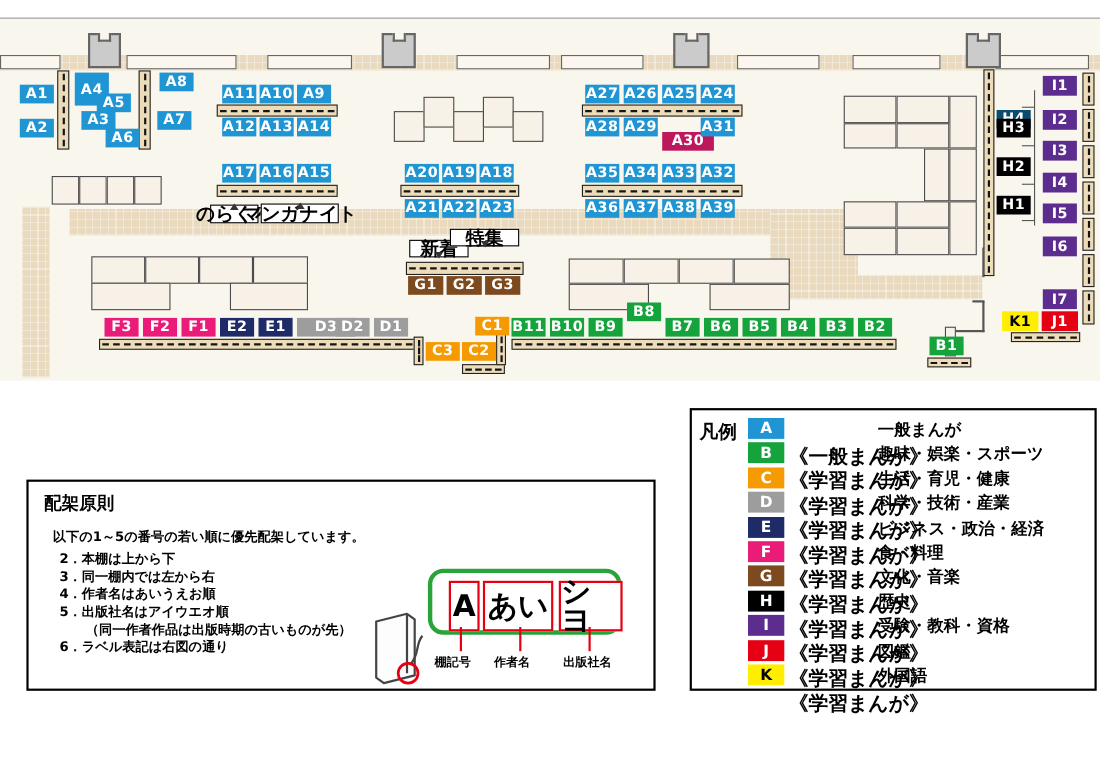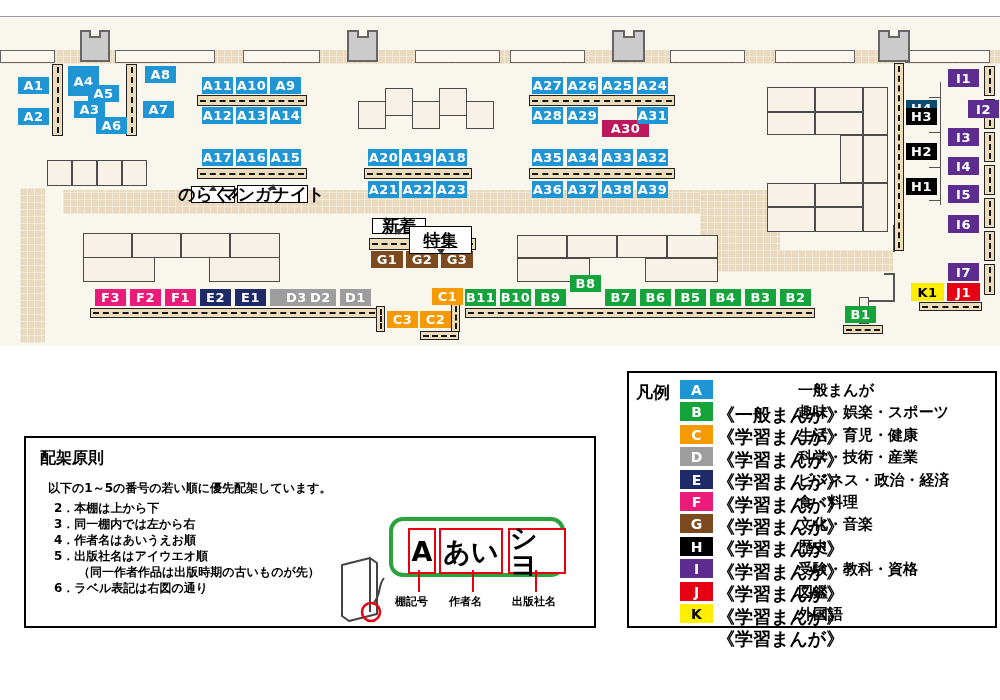--- a/index.html
+++ b/index.html
@@ -254,32 +254,32 @@
       <div class="slabel" style="left: 675px; top: 289px; width: 31px; height: 17px; background: rgb(21, 163, 59);">B5</div>
       <div class="slabel" style="left: 710px; top: 289px; width: 31px; height: 17px; background: rgb(21, 163, 59);">B4</div>
       <div class="slabel" style="left: 745px; top: 289px; width: 31px; height: 17px; background: rgb(21, 163, 59);">B3</div>
       <div class="slabel" style="left: 780px; top: 289px; width: 31px; height: 17px; background: rgb(21, 163, 59);">B2</div>
       <div class="slabel" style="left: 845px; top: 306px; width: 31px; height: 17px; background: rgb(21, 163, 59);">B1</div>
       <div class="slabel" style="left: 906px; top: 56px; width: 31px; height: 17px; background: #0c4a6e; margin-top: 44px;">H4</div>
       <div class="slabel" style="left: 906px; top: 108px; width: 31px; height: 17px; background: rgb(0, 0, 0);">H3</div>
       <div class="slabel" style="left: 906px; top: 143px; width: 31px; height: 17px; background: rgb(0, 0, 0);">H2</div>
       <div class="slabel" style="left: 906px; top: 178px; width: 31px; height: 17px; background: rgb(0, 0, 0);">H1</div>
       <div class="slabel" style="left: 948px; top: 69px; width: 31px; height: 18px; background: rgb(92, 45, 143);">I1</div>
-      <div class="slabel" style="left: 948px; top: 100px; width: 31px; height: 18px; background: rgb(92, 45, 143); margin-left: 20px;">I2</div>
+      <div class="slabel" style="left: 948px; top: 100px; width: 31px; height: 18px; background: rgb(92, 45, 143);">I2</div>
       <div class="slabel" style="left: 948px; top: 128px; width: 31px; height: 18px; background: rgb(92, 45, 143);">I3</div>
       <div class="slabel" style="left: 948px; top: 157px; width: 31px; height: 18px; background: rgb(92, 45, 143);">I4</div>
       <div class="slabel" style="left: 948px; top: 185px; width: 31px; height: 18px; background: rgb(92, 45, 143);">I5</div>
       <div class="slabel" style="left: 948px; top: 215px; width: 31px; height: 18px; background: rgb(92, 45, 143);">I6</div>
       <div class="slabel" style="left: 948px; top: 263px; width: 31px; height: 18px; background: rgb(92, 45, 143);">I7</div>
       <div class="slabel" style="left: 911px; top: 283px; width: 33px; height: 18px; background: rgb(255, 238, 0); color: rgb(0, 0, 0);">K1</div>
       <div class="slabel" style="left: 947px; top: 283px; width: 33px; height: 18px; background: rgb(230, 0, 19);">J1</div>
       <div class="alabel tail-up" style="left: 191px; top: 186px; width: 44px; height: 17px;">のらくろ</div>
       <div class="alabel tail-up" style="left: 237px; top: 185px; width: 71px; height: 18px;">マンガナイト</div>
       <div class="alabel tail-down" style="left: 372px; top: 218px; width: 54px; height: 16px;">新着</div>
-      <div class="alabel tail-down" style="left: 409px; top: 226px; width: 63px; height: 28px; text-decoration: underline;">特集</div>
+      <div class="alabel tail-down" style="left: 409px; top: 208px; width: 63px; height: 16px; text-decoration: underline;">特集</div>
     </div>
 
   <div class="principles">
     <div class="p-title">配架原則</div>
     <div class="p-intro">以下の1～5の番号の若い順に優先配架しています。</div>
     <div class="p-items" id="p-items">
         <div class="p-item">2．本棚は上から下</div>
         <div class="p-item">3．同一棚内では左から右</div>
         <div class="p-item">4．作者名はあいうえお順</div>
         <div class="p-item">5．出版社名はアイウエオ順</div>

